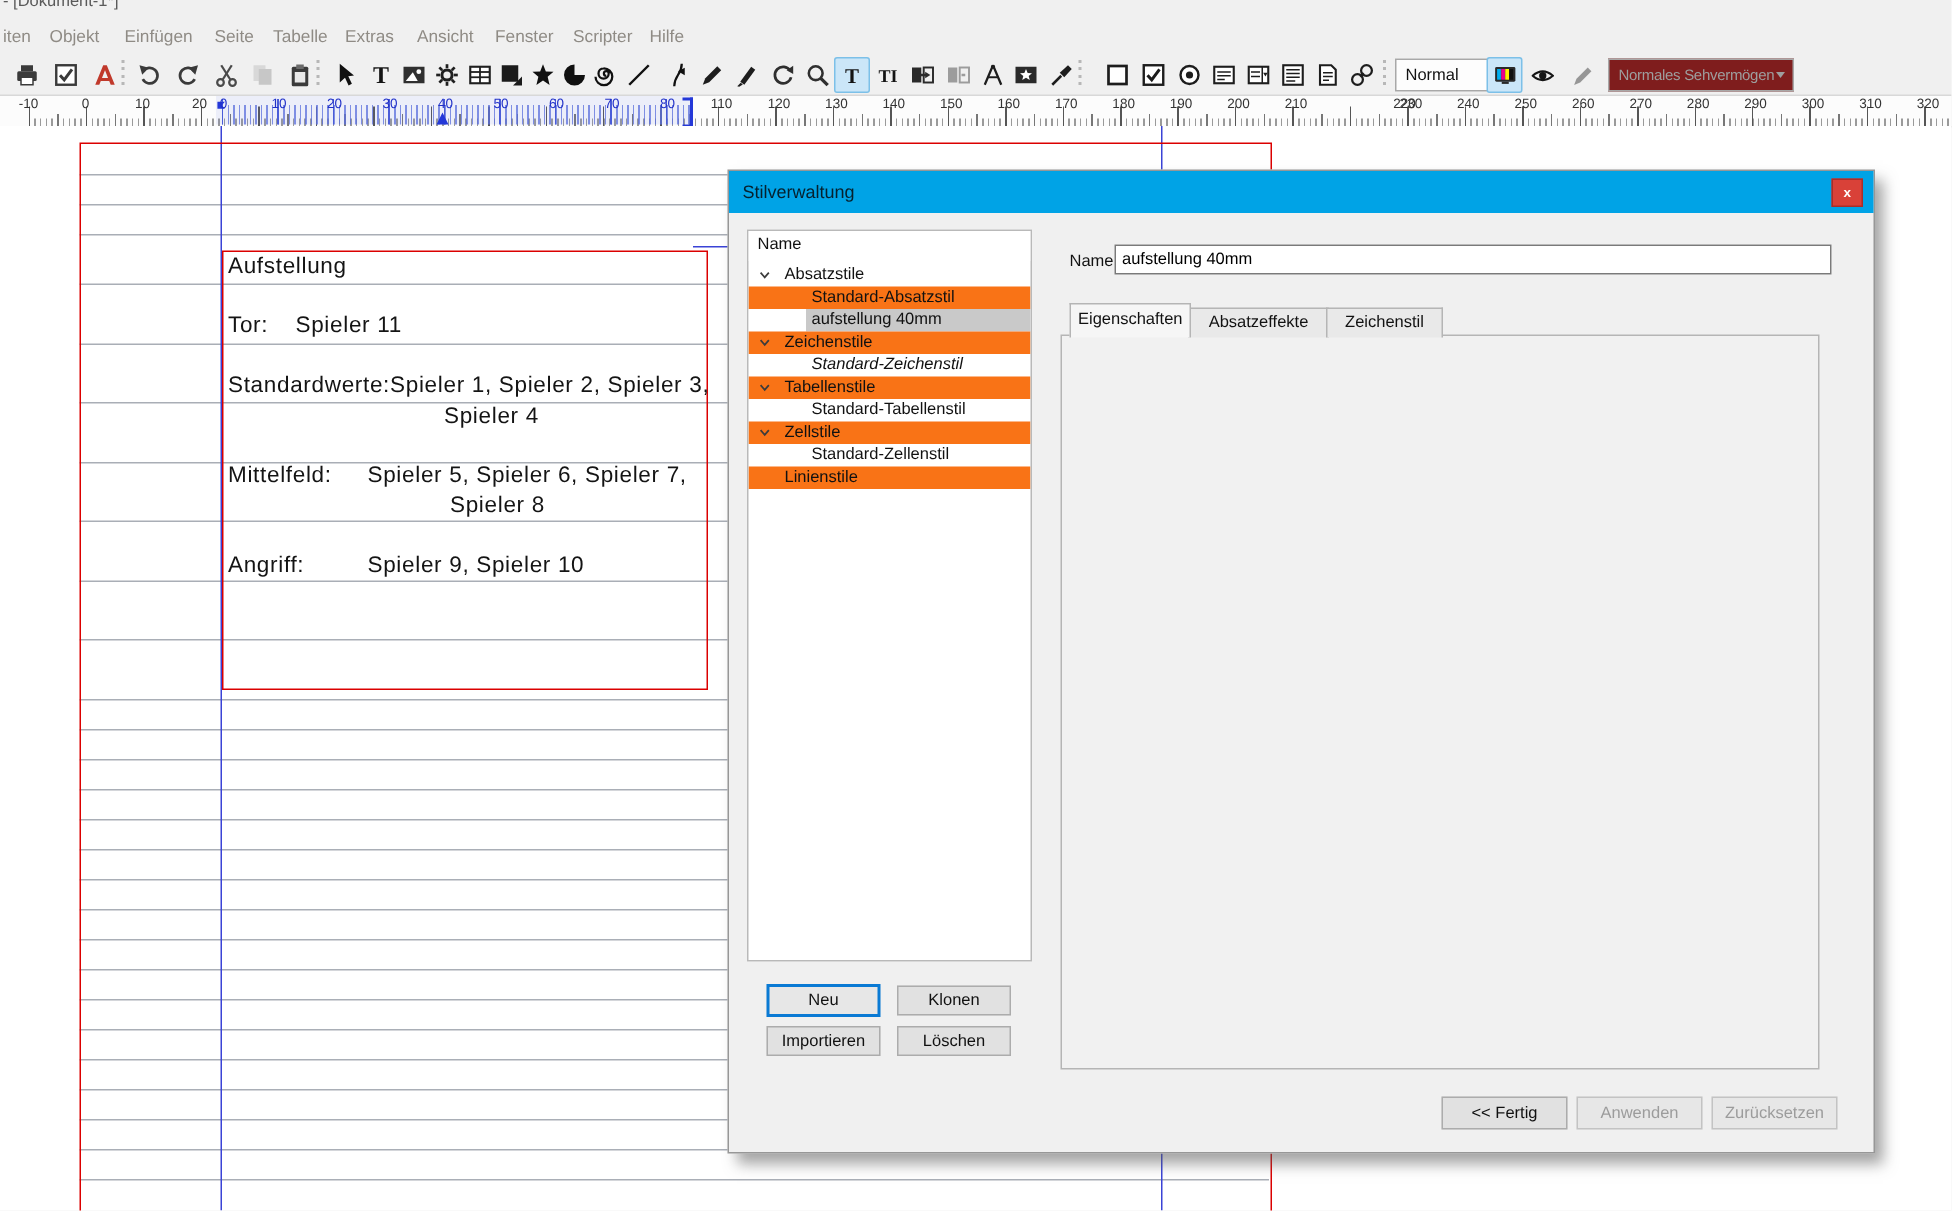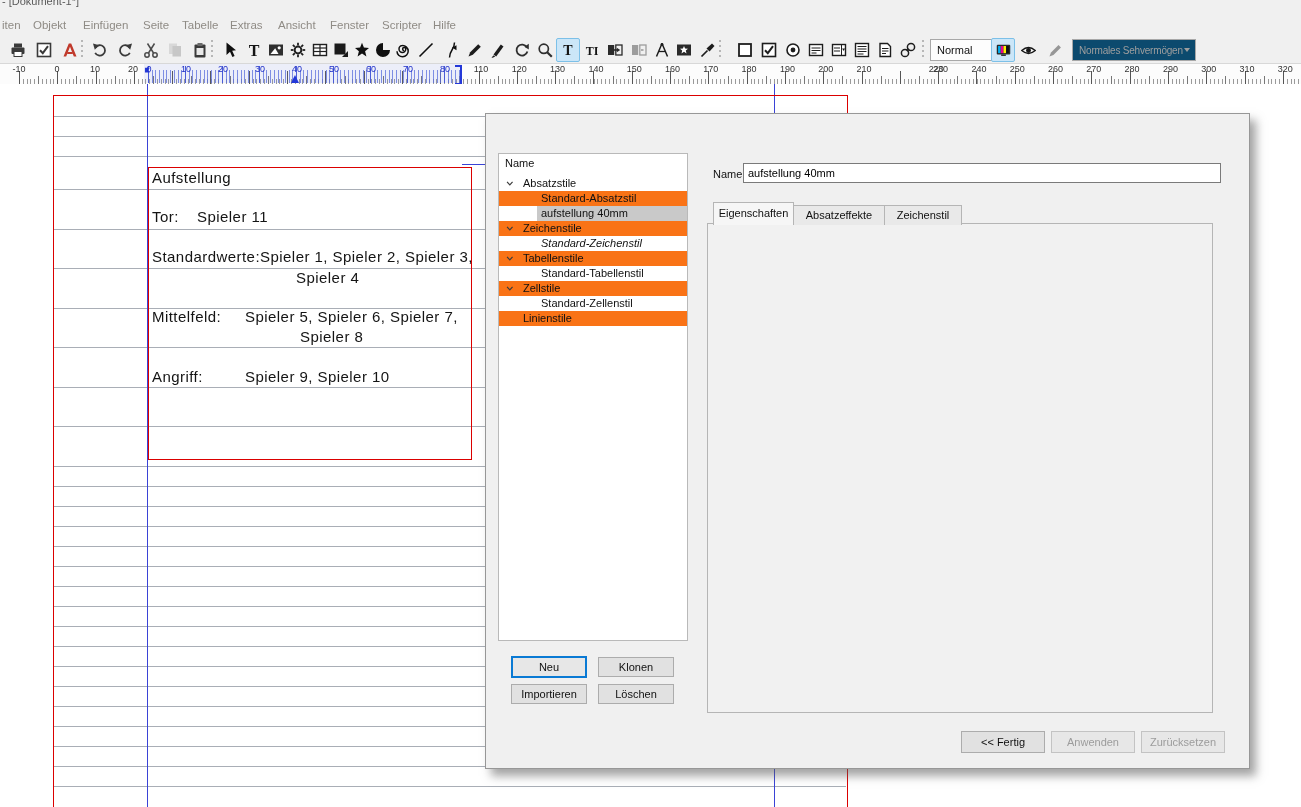--- a/index.html
+++ b/index.html
@@ -12,21 +12,21 @@
   .menu-item{position:absolute;top:3px;font-size:11.5px;color:#8f8b85;white-space:nowrap}
   #toolbar{position:absolute;left:0;top:36px;width:100%;height:27px;border-bottom:1px solid #d8d8d8;background:#f0f0f0}
   .tbtn{position:absolute;top:2px;width:22px;height:22px;display:flex;align-items:center;justify-content:center;border:1px solid transparent;border-radius:2px}
   .tbtn.act{background:#cbe6f8;border-color:#7cc0e8}
   .tbtn.dis{opacity:.42}
   .tsep{position:absolute;top:4px;width:2px;height:18px;
         background:repeating-linear-gradient(#b7b7b7 0 2px,transparent 2px 5px)}
   .tcombo{position:absolute;top:3px;height:20px;background:#fdfdfd;border:1px solid #a8a8a8;
           font-size:11px;display:flex;align-items:center;padding:0 18px 0 6px;white-space:nowrap}
   .tcombo::after{content:'';position:absolute;right:5px;top:8px;border:3.5px solid transparent;border-top:4.5px solid #333}
-  .tcombo.dis{background:#0c4a6e;color:#9e9e9e;font-size:10px;letter-spacing:-.2px}
+  .tcombo.dis{background:#7f1d1d;color:#9e9e9e;font-size:10px;letter-spacing:-.2px}
   .tcombo.dis::after{border-top-color:#9e9e9e}
 
   
   #hruler{position:absolute;left:0;top:64px;width:1301px;height:20px;background-color:#fcfcfc;
     border-bottom:1px solid #bdbdbd;
     background-image:
       repeating-linear-gradient(90deg,#555 0 1px,transparent 1px 38.3px),
       repeating-linear-gradient(90deg,#777 0 1px,transparent 1px 19.15px),
       repeating-linear-gradient(90deg,#9a9a9a 0 1px,transparent 1px 3.83px);
     background-size:100% 13px,100% 8px,100% 5px;
@@ -590,20 +590,24 @@
       <div class="doctext" style="left: 296px; top: 185px;">Spieler 4</div>
       <div class="doctext" style="left: 152px; top: 224px;">Mittelfeld:</div>
       <div class="doctext" style="left: 245px; top: 224px;">Spieler 5, Spieler 6, Spieler 7,</div>
       <div class="doctext" style="left: 300px; top: 244px;">Spieler 8</div>
       <div class="doctext" style="left: 152px; top: 284px;">Angriff:</div>
       <div class="doctext" style="left: 245px; top: 284px;">Spieler 9, Spieler 10</div>
     </div>
 </div>
 
 <div id="dialog">
+  <div id="dlg-titlebar">
+    <span id="dlg-title">Stilverwaltung</span>
+    <div id="dlg-close">x</div>
+  </div>
 
   <div id="tree">
     <div id="tree-header">Name</div>
     <div id="tree-items">
         <div class="titem" style="top: 22px;">
           <span class="chev icon">
             <svg viewBox="0 0 16 16" width="11" height="11">
               <path d="M3 5.5 L7 10 L11 5.5" fill="none" stroke="#3c3c3c" stroke-width="1.7"></path>
             </svg>
           </span>

